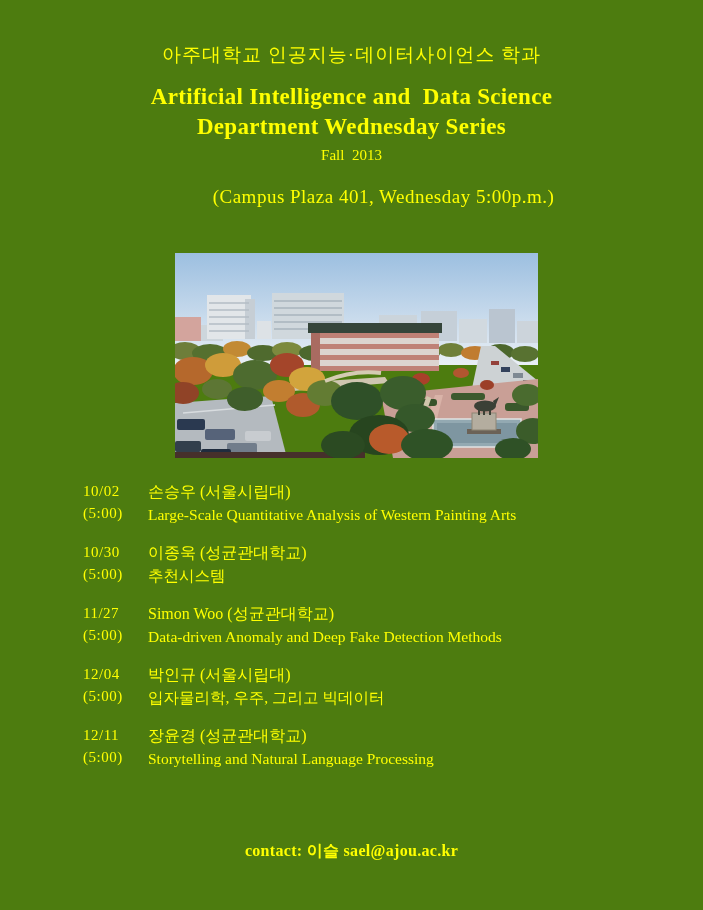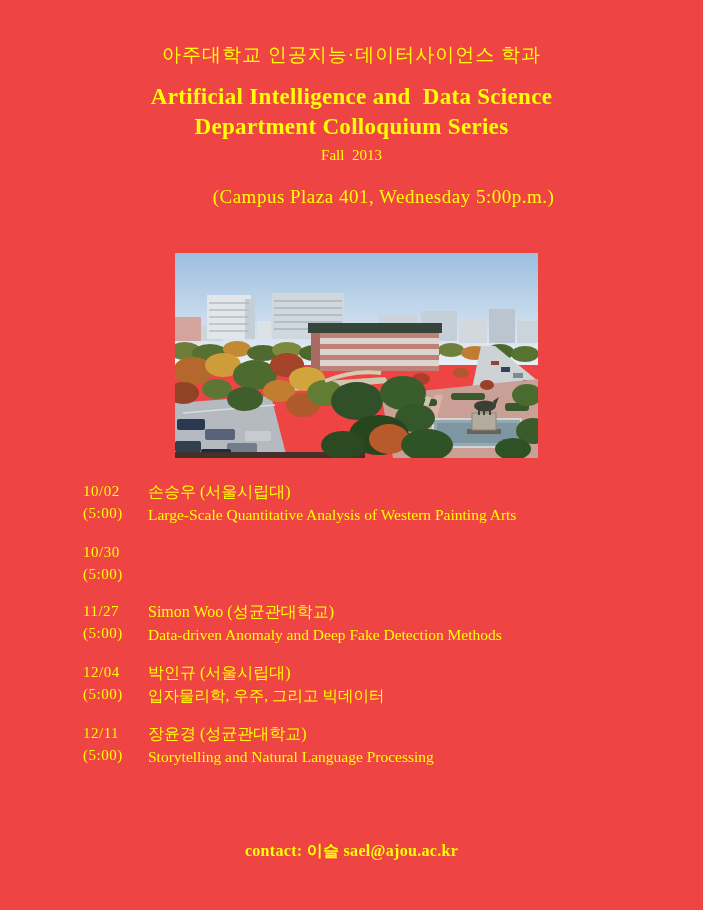--- a/index.html
+++ b/index.html
@@ -1,17 +1,17 @@
 <!DOCTYPE html>
 <html><head>
 <meta charset="utf-8">
 <style>
   html,body{margin:0;padding:0;background:#4f6128;}
   .poster{
-    position:relative;width:703px;height:910px;background:#ef4444;
+    position:relative;width:703px;height:910px;background:#4d7c0f;
     font-family:"Liberation Serif","DejaVu Serif",serif;color:#ffff00;overflow:hidden;
   }
   .line{position:absolute;left:0;width:703px;text-align:center;}
   .korean-title{top:42px;font-size:19px;letter-spacing:1px;}
   .title1{top:84px;font-size:23px;font-weight:bold;letter-spacing:.3px;white-space:pre;}
   .title2{top:114px;font-size:23px;font-weight:bold;letter-spacing:.3px;}
   .term{top:147px;font-size:15px;white-space:pre;}
   .venue{top:186px;font-size:19px;letter-spacing:.5px;margin-left:32px;}
   .photo{position:absolute;left:175px;top:253px;width:363px;height:205px;}
   .photo svg{display:block;width:363px;height:205px;}
@@ -23,21 +23,21 @@
   .ttl{font-size:15.5px;}
   .contact{top:841px;font-size:16px;font-weight:bold;letter-spacing:.3px;}
 </style>
 </head>
 <body>
 
 <div class="poster">
 
   <div class="line korean-title">아주대학교 인공지능·데이터사이언스 학과</div>
   <div class="line title1">Artificial Intelligence and  Data Science</div>
-  <div class="line title2">Department Colloquium Series</div>
+  <div class="line title2">Department Wednesday Series</div>
   <div class="line term">Fall  2013</div>
   <div class="line venue">(Campus Plaza 401, Wednesday 5:00p.m.)</div>
 
   <div class="photo">
     <svg viewBox="0 0 363 205" xmlns="http://www.w3.org/2000/svg">
       <defs>
         <linearGradient id="sky" x1="0" y1="0" x2="0" y2="1">
           <stop offset="0" stop-color="#9cbfe0"></stop>
           <stop offset="1" stop-color="#e9eff5"></stop>
         </linearGradient>
@@ -183,20 +183,24 @@
         <div class="speaker">손승우 (서울시립대)</div>
         <div class="ttl">Large-Scale Quantitative Analysis of Western Painting Arts</div>
       </div>
     </div>
 
     <div class="talk">
       <div class="when">
         <div>10/30</div>
         <div>(5:00)</div>
       </div>
+      <div class="what">
+        <div class="speaker">이종욱 (성균관대학교)</div>
+        <div class="ttl">추천시스템</div>
+      </div>
     </div>
 
     <div class="talk">
       <div class="when">
         <div>11/27</div>
         <div>(5:00)</div>
       </div>
       <div class="what">
         <div class="speaker">Simon Woo (성균관대학교)</div>
         <div class="ttl">Data-driven Anomaly and Deep Fake Detection Methods</div>

